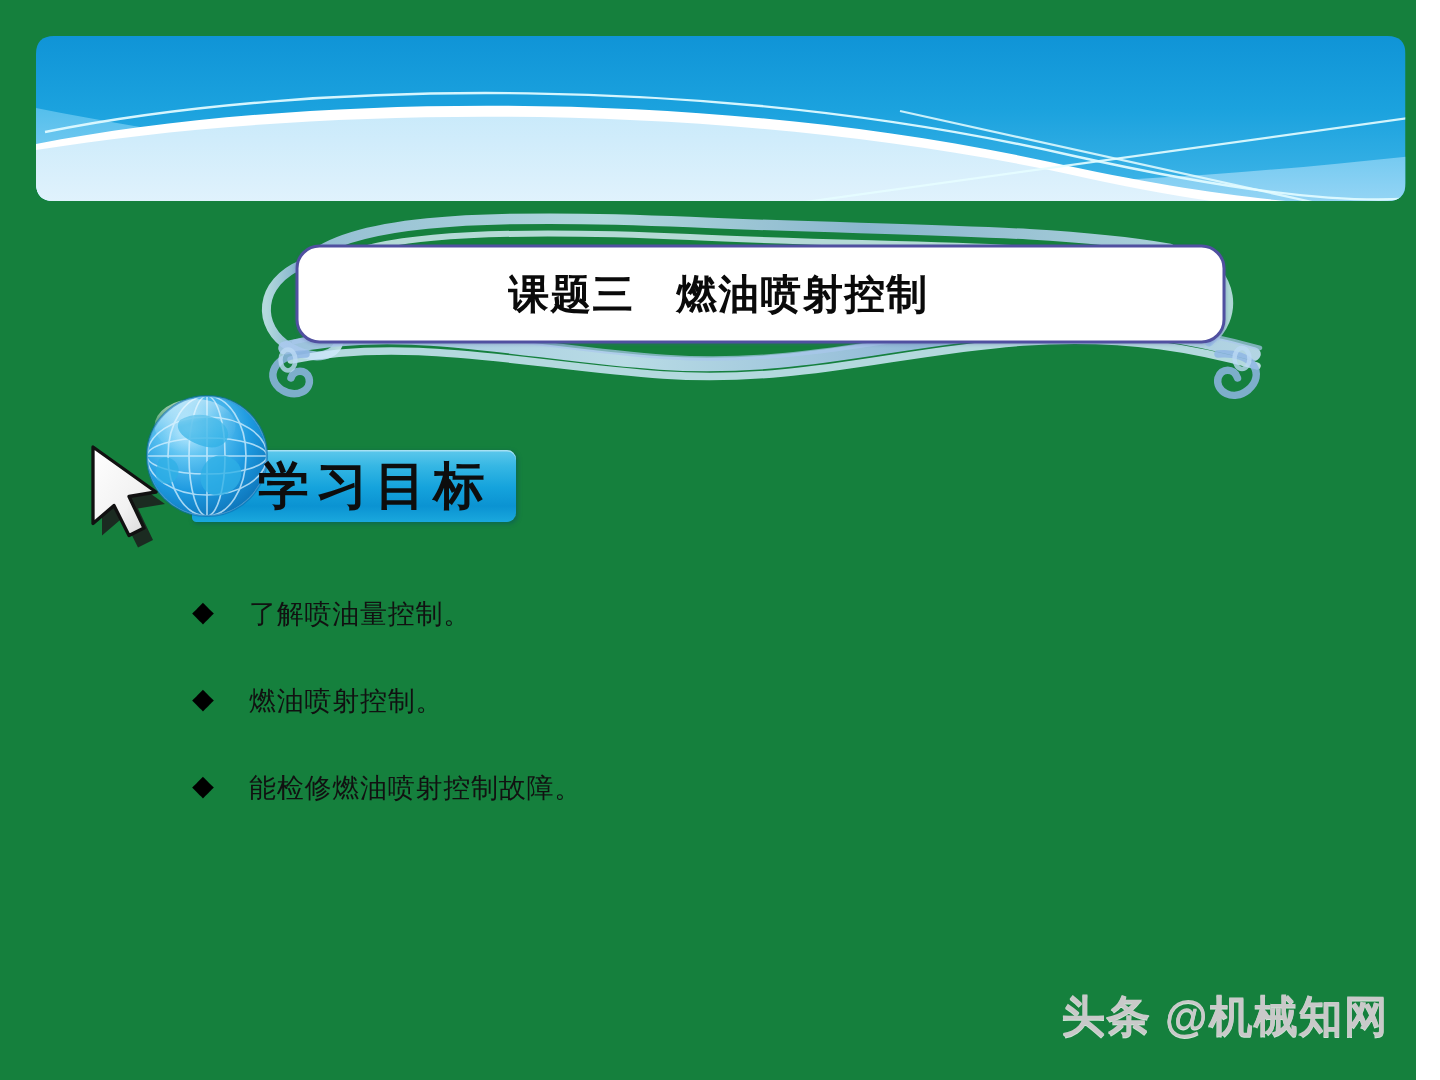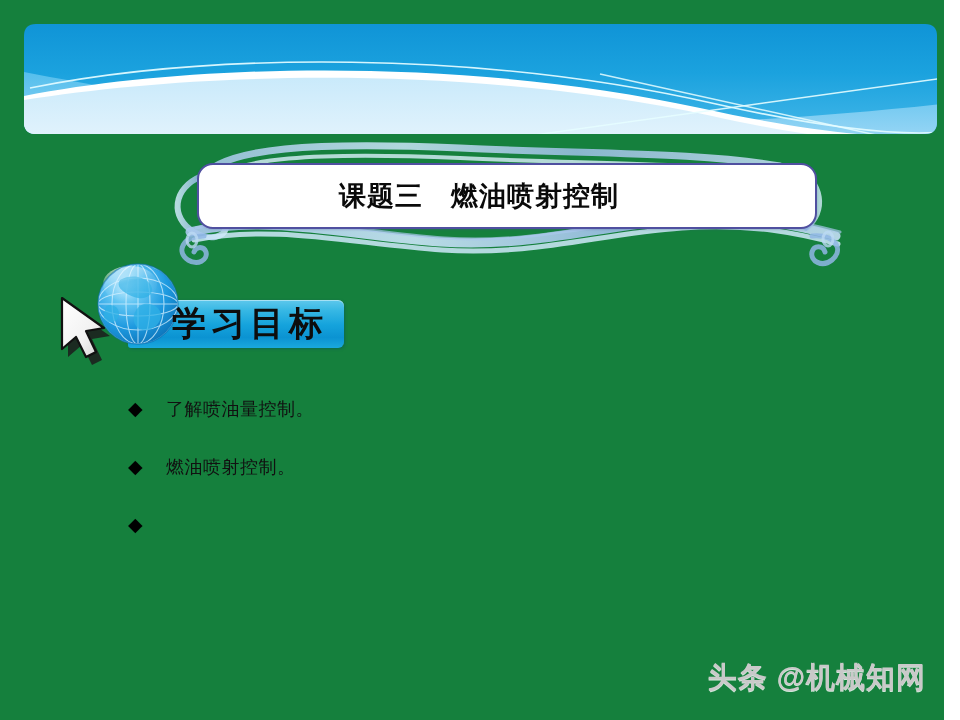--- a/index.html
+++ b/index.html
@@ -312,19 +312,20 @@
       <span class="bullet-text">了解喷油量控制。</span>
     </div>
 
     <div class="bullet-row">
       <span class="bullet-marker">◆</span>
       <span class="bullet-text">燃油喷射控制。</span>
     </div>
 
     <div class="bullet-row">
       <span class="bullet-marker">◆</span>
+      <span class="bullet-text">能检修燃油喷射控制故障。</span>
     </div>
 
   </div>
 
   <div id="watermark">头条 @机械知网</div>
 
 </div>
 
 </body></html>

